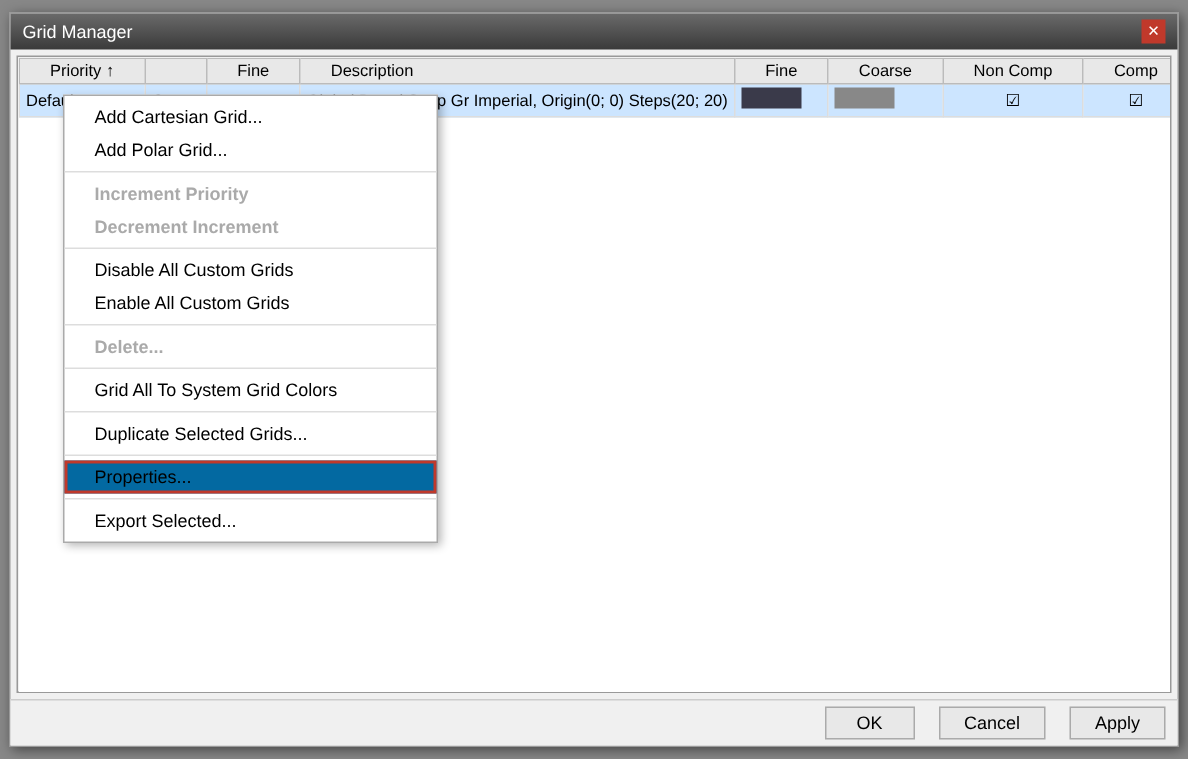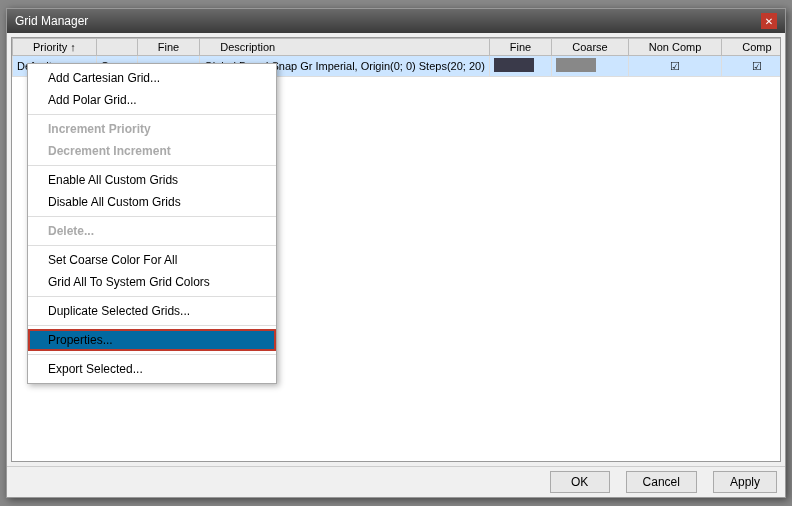--- a/index.html
+++ b/index.html
@@ -105,21 +105,21 @@
       border: 1px solid #aaa;
       padding: 3px 16px;
       font-size: 12px;
       cursor: pointer;
       min-width: 60px;
     }
     
     .context-menu {
       position: absolute;
       top: 30px;
-      left: 20px;
+      left: 35px;
       width: 250px;
       background: white;
       border: 1px solid #aaa;
       box-shadow: 2px 2px 6px rgba(0,0,0,0.3);
       z-index: 100;
       padding: 3px 0;
     }
     .menu-item {
       padding: 4px 20px;
       cursor: pointer;
@@ -190,26 +190,25 @@
     </div>
 
     <div class="context-menu" id="context-menu">
 
     <div class="menu-item">Add Cartesian Grid...</div>
         <div class="menu-item">Add Polar Grid...</div>
         <div class="menu-separator"></div>
         <div class="menu-item disabled">Increment Priority</div>
         <div class="menu-item disabled">Decrement Increment</div>
         <div class="menu-separator"></div>
+        <div class="menu-item">Disable All Custom Grids</div>
         <div class="menu-item">Enable All Custom Grids</div>
-        <div class="menu-item">Disable All Custom Grids</div>
         <div class="menu-separator"></div>
         <div class="menu-item disabled">Delete...</div>
         <div class="menu-separator"></div>
-        <div class="menu-item">Set Coarse Color For All</div>
         <div class="menu-item">Grid All To System Grid Colors</div>
         <div class="menu-separator"></div>
         <div class="menu-item">Duplicate Selected Grids...</div>
         <div class="menu-separator"></div>
         <div class="menu-item highlighted">Properties...</div>
         <div class="menu-separator"></div>
         <div class="menu-item">Export Selected...</div>
       </div>
   </div>
 

